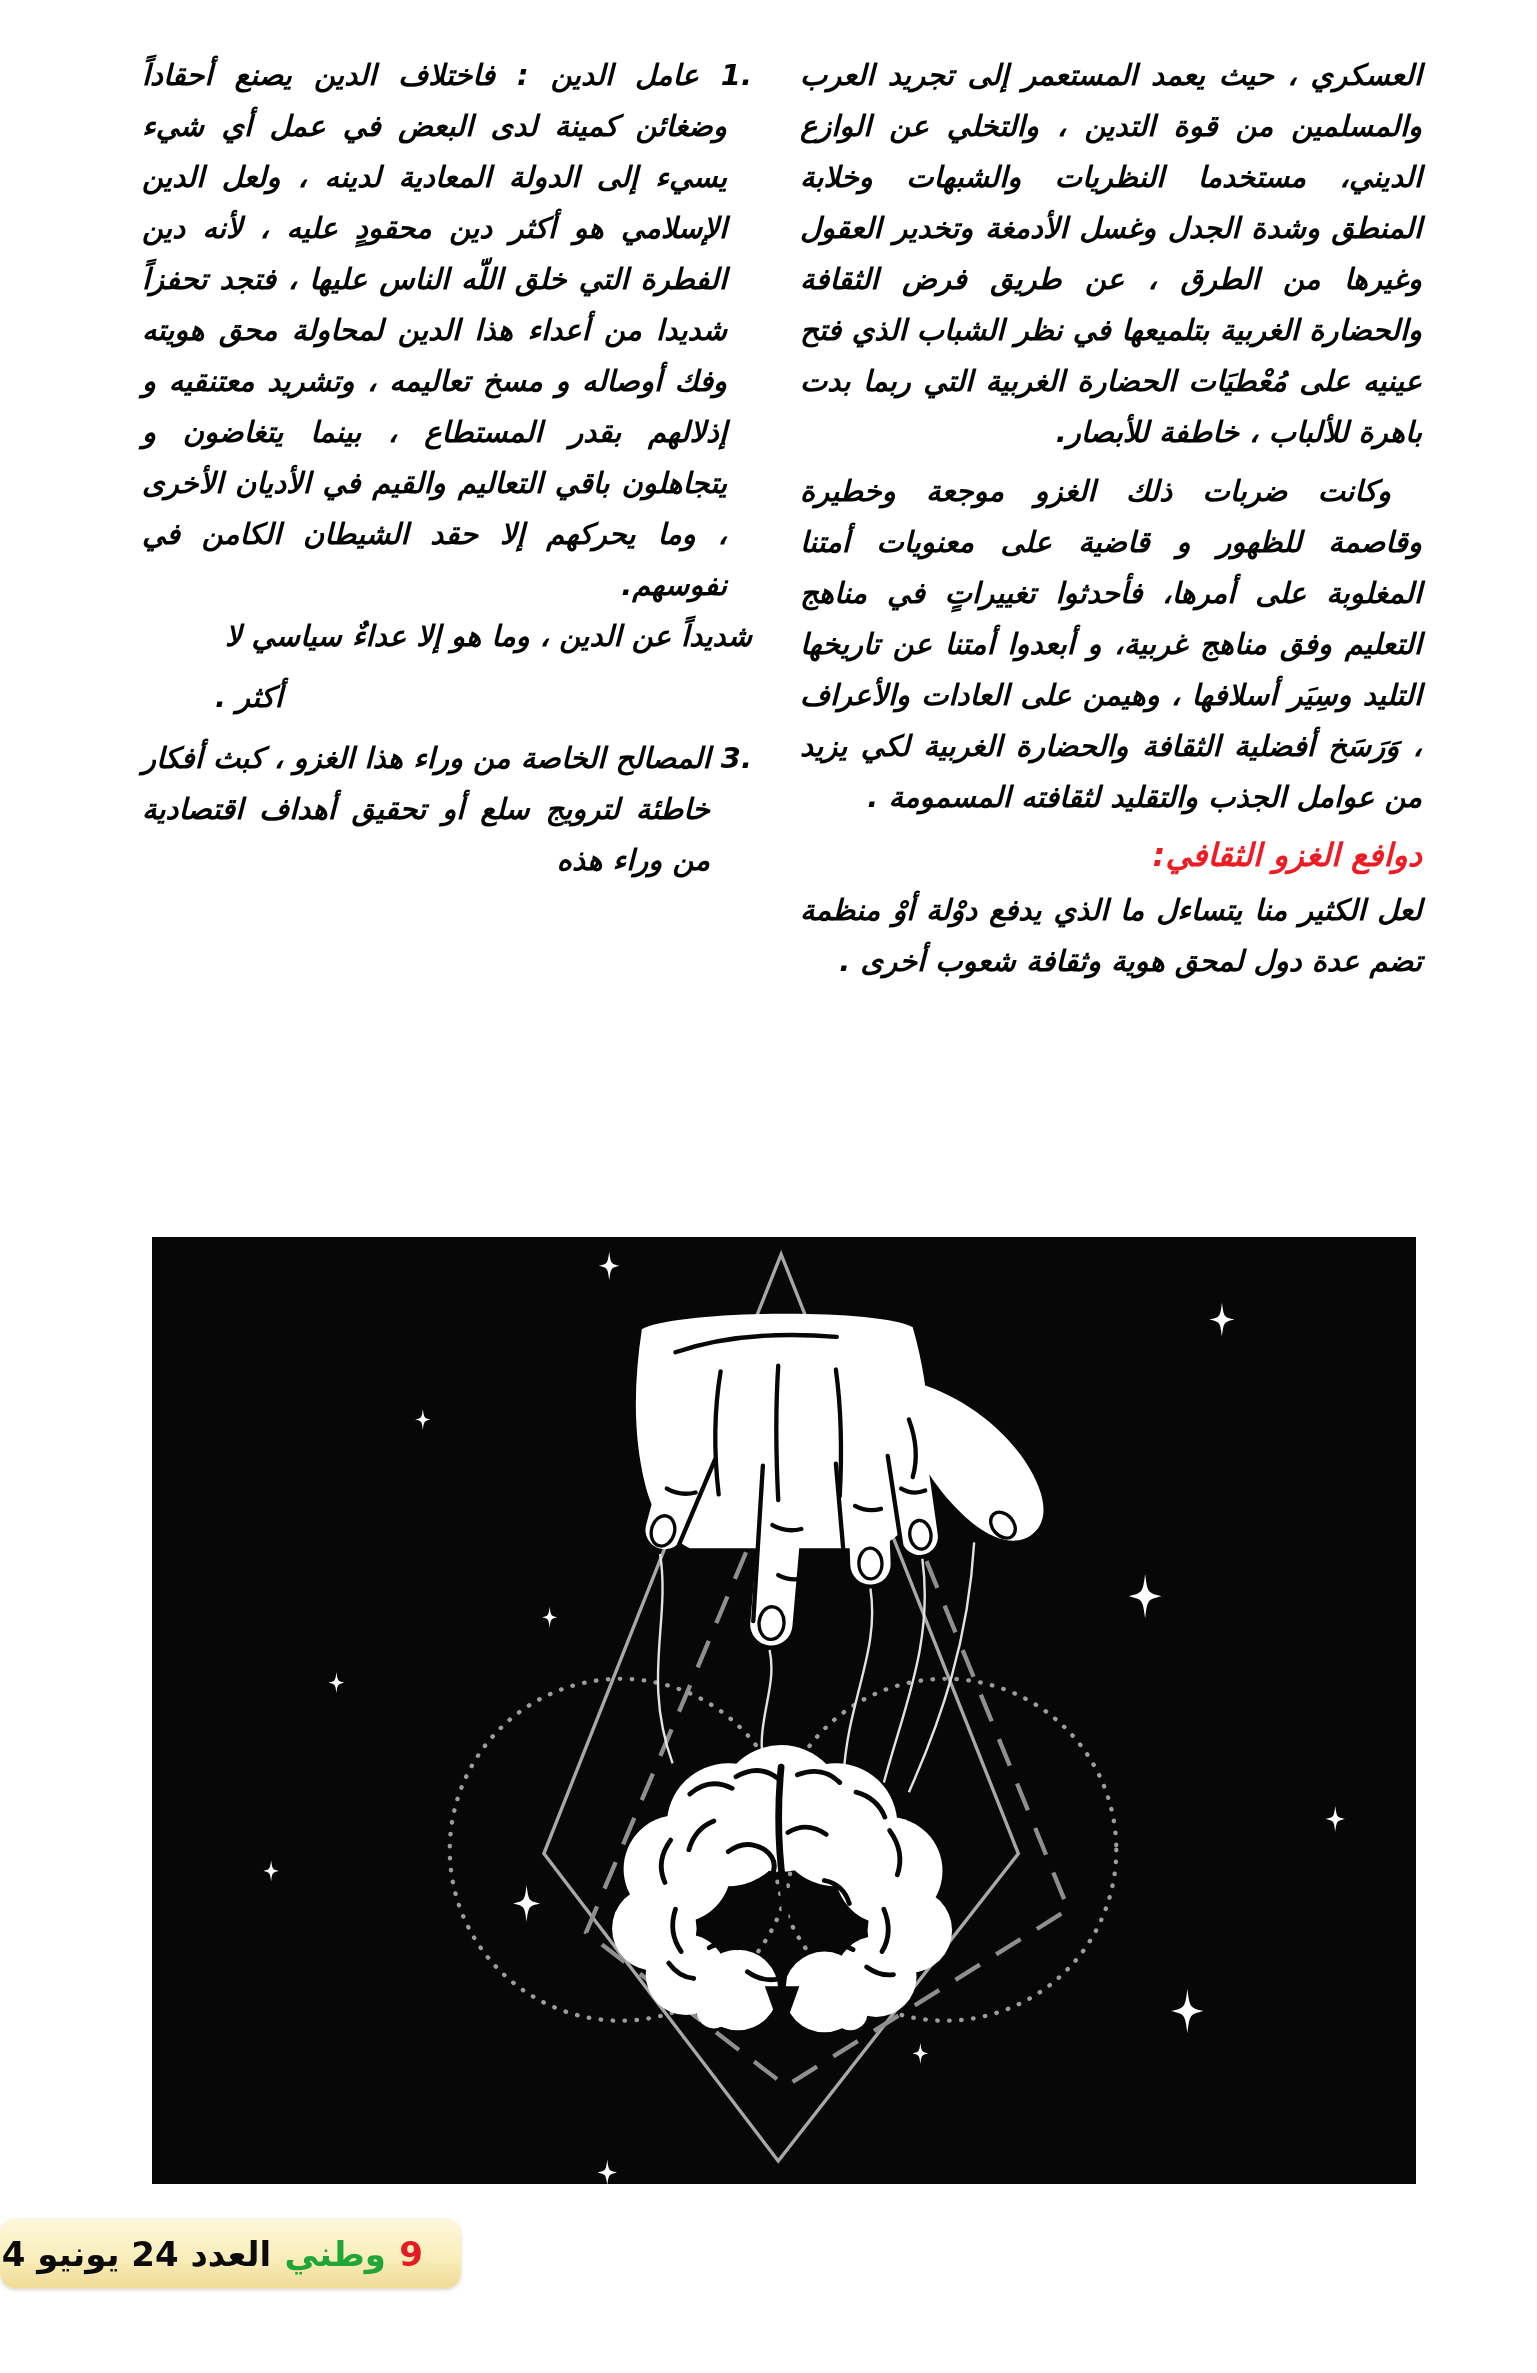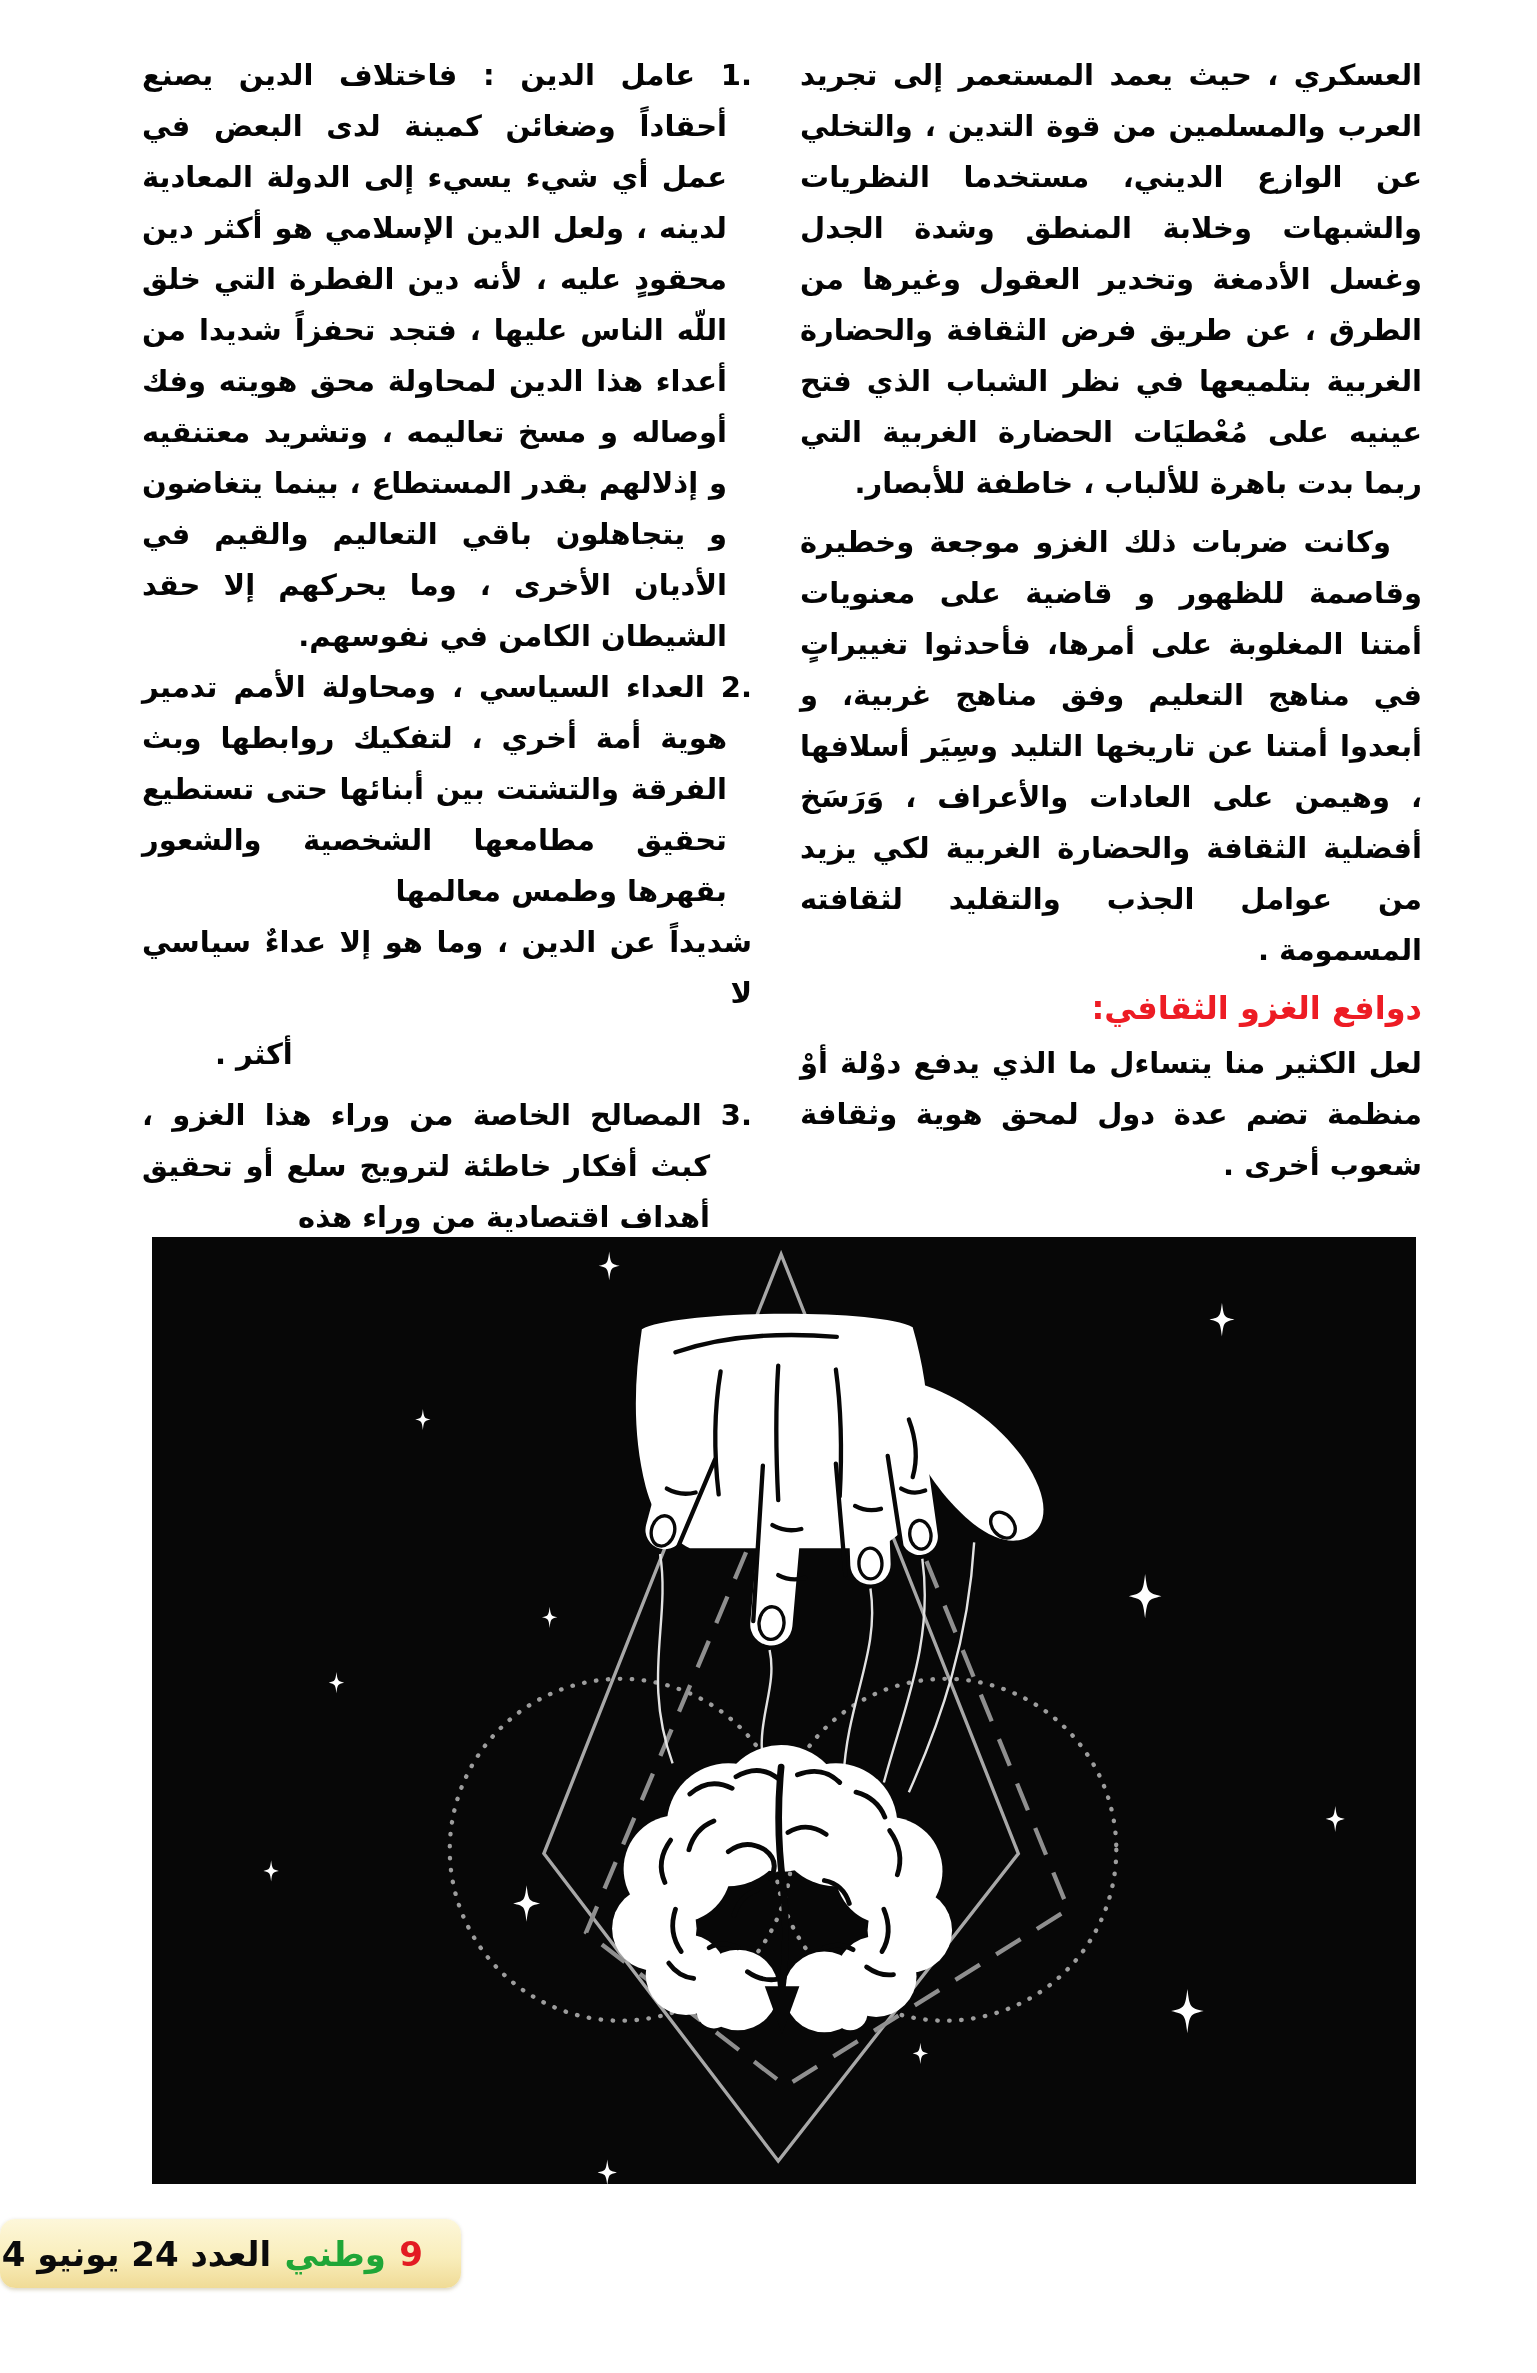--- a/index.html
+++ b/index.html
@@ -6,21 +6,21 @@
   body{
     width:1537px;height:2374px;position:relative;background:#ffffff;
     font-family:"DejaVu Sans",sans-serif;overflow:hidden;
   }
   .columns{
     position:absolute;top:50px;left:142px;width:1280px;
     display:flex;direction:rtl;gap:48px;
   }
   .col{
     font-size:29px;font-weight:bold;line-height:51px;
-    text-align:justify;color:#050505;
+    text-align:justify;color:#050505;font-style:italic;
   }
   .col-right{width:622px;flex:0 0 auto;}
   .col-left{width:610px;flex:0 0 auto;}
   .para{margin:0;}
   .para-indent{text-indent:31px;margin-top:8px;}
   .section-heading{
     color:#ed1c24;font-size:32px;line-height:60px;text-align:right;
     margin:1.9px 0 0 0;
   }
   .item{padding-right:25px;text-indent:-25px;margin:0;}
@@ -53,21 +53,20 @@
 
   <div class="col col-right">
     <p class="para">العسكري ، حيث يعمد المستعمر إلى تجريد العرب والمسلمين من قوة التدين ، والتخلي عن الوازع الديني، مستخدما النظريات والشبهات وخلابة المنطق وشدة الجدل وغسل الأدمغة وتخدير العقول وغيرها من الطرق ، عن طريق فرض الثقافة والحضارة الغربية بتلميعها في نظر الشباب الذي فتح عينيه على مُعْطيَات الحضارة الغربية التي ربما بدت باهرة للألباب ، خاطفة للأبصار.</p>
     <p class="para para-indent">وكانت ضربات ذلك الغزو موجعة وخطيرة وقاصمة للظهور و قاضية على معنويات أمتنا المغلوبة على أمرها، فأحدثوا تغييراتٍ في مناهج التعليم وفق مناهج غربية، و أبعدوا أمتنا عن تاريخها التليد وسِيَر أسلافها ، وهيمن على العادات والأعراف ، وَرَسَخ أفضلية الثقافة والحضارة الغربية لكي يزيد من عوامل الجذب والتقليد لثقافته المسمومة .</p>
     <h2 class="section-heading">دوافع الغزو الثقافي:</h2>
     <p class="para">لعل الكثير منا يتساءل ما الذي يدفع دوْلة أوْ منظمة تضم عدة دول لمحق هوية وثقافة شعوب أخرى .</p>
   </div>
 
   <div class="col col-left">
     <p class="item"><span class="num">1.</span> <span>عامل الدين : فاختلاف الدين يصنع أحقاداً وضغائن كمينة لدى البعض في عمل أي شيء يسيء إلى الدولة المعادية لدينه ، ولعل الدين الإسلامي هو أكثر دين محقودٍ عليه ، لأنه دين الفطرة التي خلق اللّه الناس عليها ، فتجد تحفزاً شديدا من أعداء هذا الدين لمحاولة محق هويته وفك أوصاله و مسخ تعاليمه ، وتشريد معتنقيه و إذلالهم بقدر المستطاع ، بينما يتغاضون و يتجاهلون باقي التعاليم والقيم في الأديان الأخرى ، وما يحركهم إلا حقد الشيطان الكامن في نفوسهم.</span></p>
-    <p class="item"><span class="num">2.</span> <span>العداء السياسي ، ومحاولة الأمم تدمير هوية أمة أخري ، لتفكيك روابطها وبث الفرقة والتشتت بين أبنائها حتى تستطيع تحقيق مطامعها الشخصية والشعور بقهرها وطمس معالمها</span></p>
     <p class="aside-line">شديداً عن الدين ، وما هو إلا عداءٌ سياسي لا</p>
     <p class="aside-tail">أكثر .</p>
     <p class="item item-deep"><span class="num">3.</span> <span>المصالح الخاصة من وراء هذا الغزو ، كبث أفكار خاطئة لترويج سلع أو تحقيق أهداف اقتصادية من وراء هذه</span></p>
   </div>
 
 </div>
 
 <div class="illustration">
   <svg viewBox="0 0 1316 986" xmlns="http://www.w3.org/2000/svg" role="img" aria-label="يد بيضاء تتدلى منها خيوط تتحكم بدماغ بشري، مع معيّنات ودوائر منقطة ونجوم على خلفية سوداء">
 

